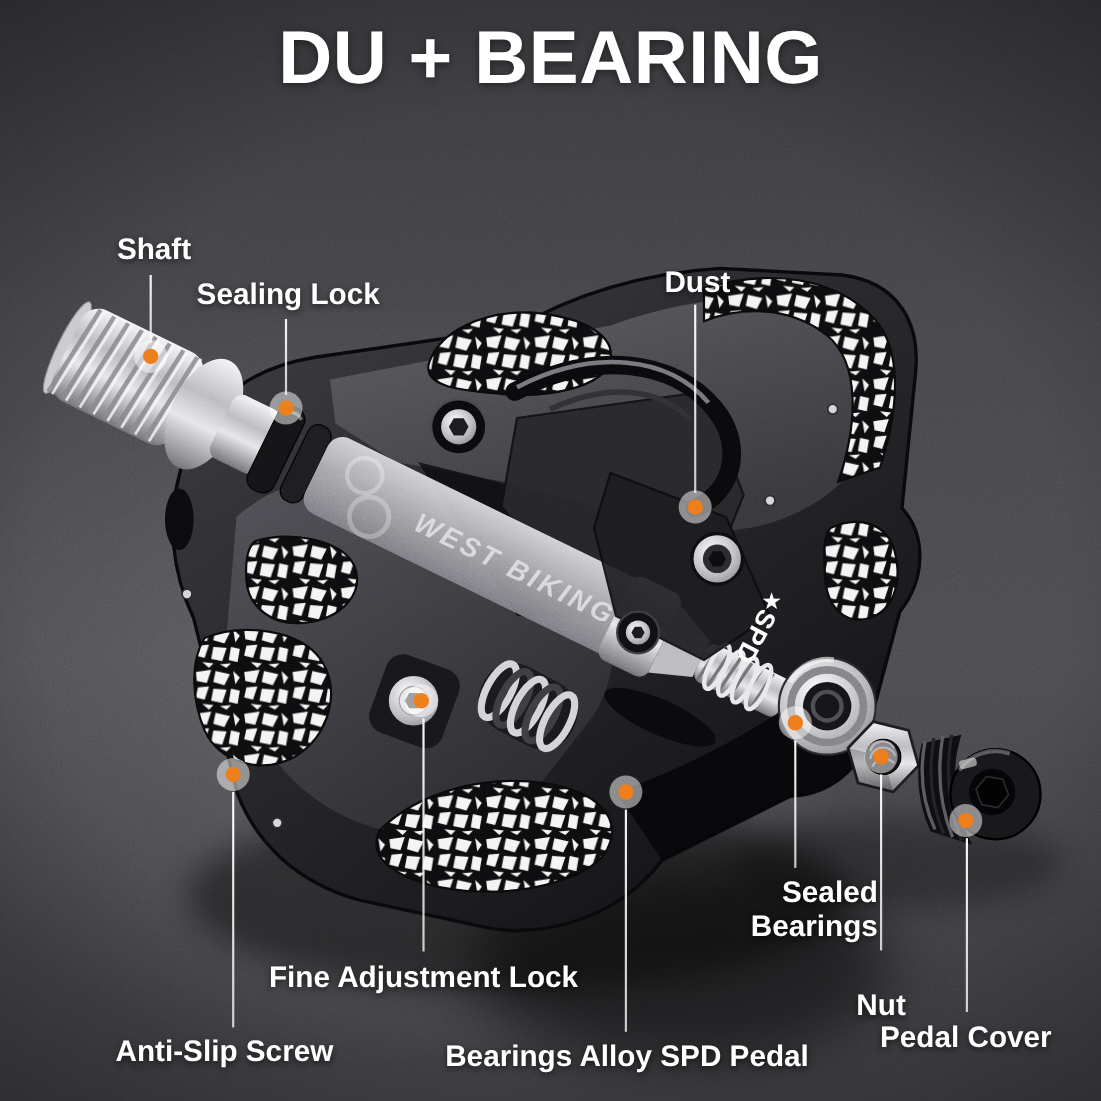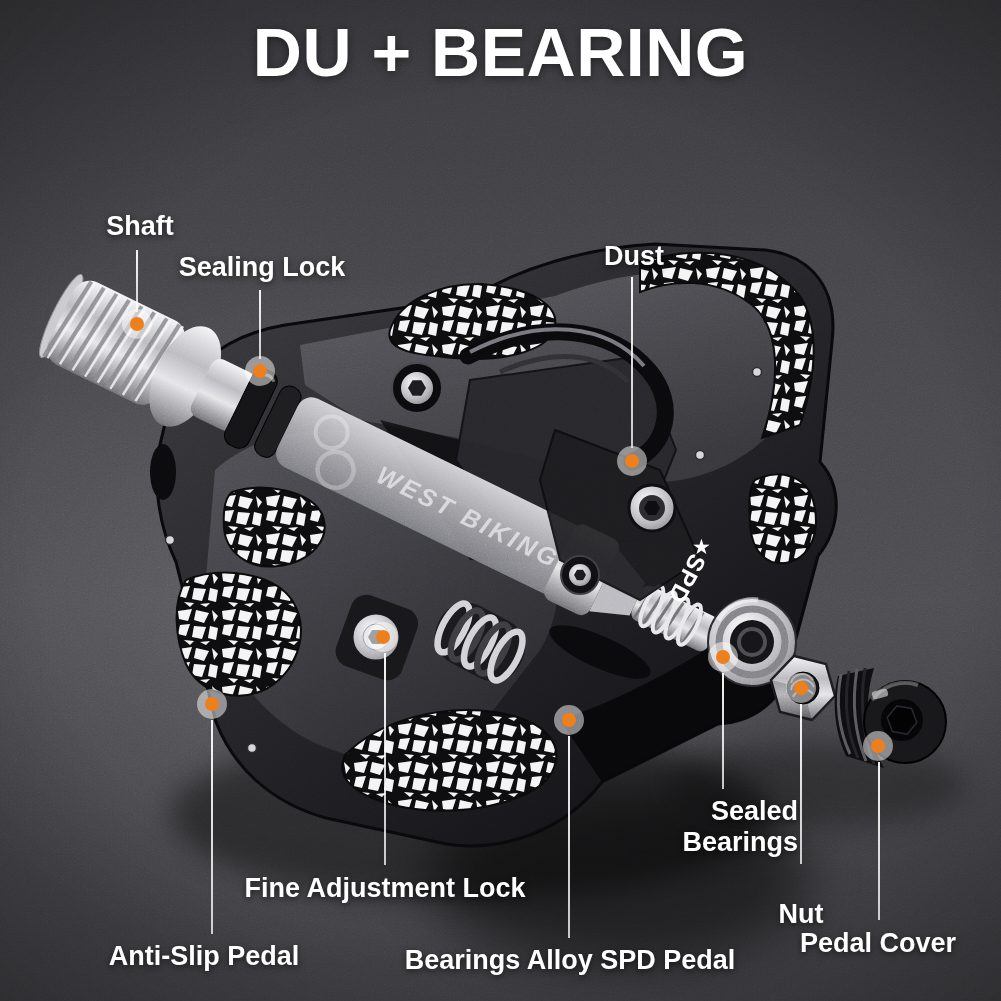--- a/index.html
+++ b/index.html
@@ -330,21 +330,21 @@
     <div class="co-label">Pedal Cover</div>
   </div>
   <div id="co-fine">
     <div class="co-line"></div>
     <div class="co-dot"></div>
     <div class="co-label">Fine Adjustment Lock</div>
   </div>
   <div id="co-antislip">
     <div class="co-line"></div>
     <div class="co-dot"></div>
-    <div class="co-label">Anti-Slip Pedal</div>
+    <div class="co-label">Anti-Slip Screw</div>
   </div>
   <div id="co-pedal">
     <div class="co-line"></div>
     <div class="co-dot"></div>
     <div class="co-label">Bearings Alloy SPD Pedal</div>
   </div>
 
 </div>
 
 </body></html>

